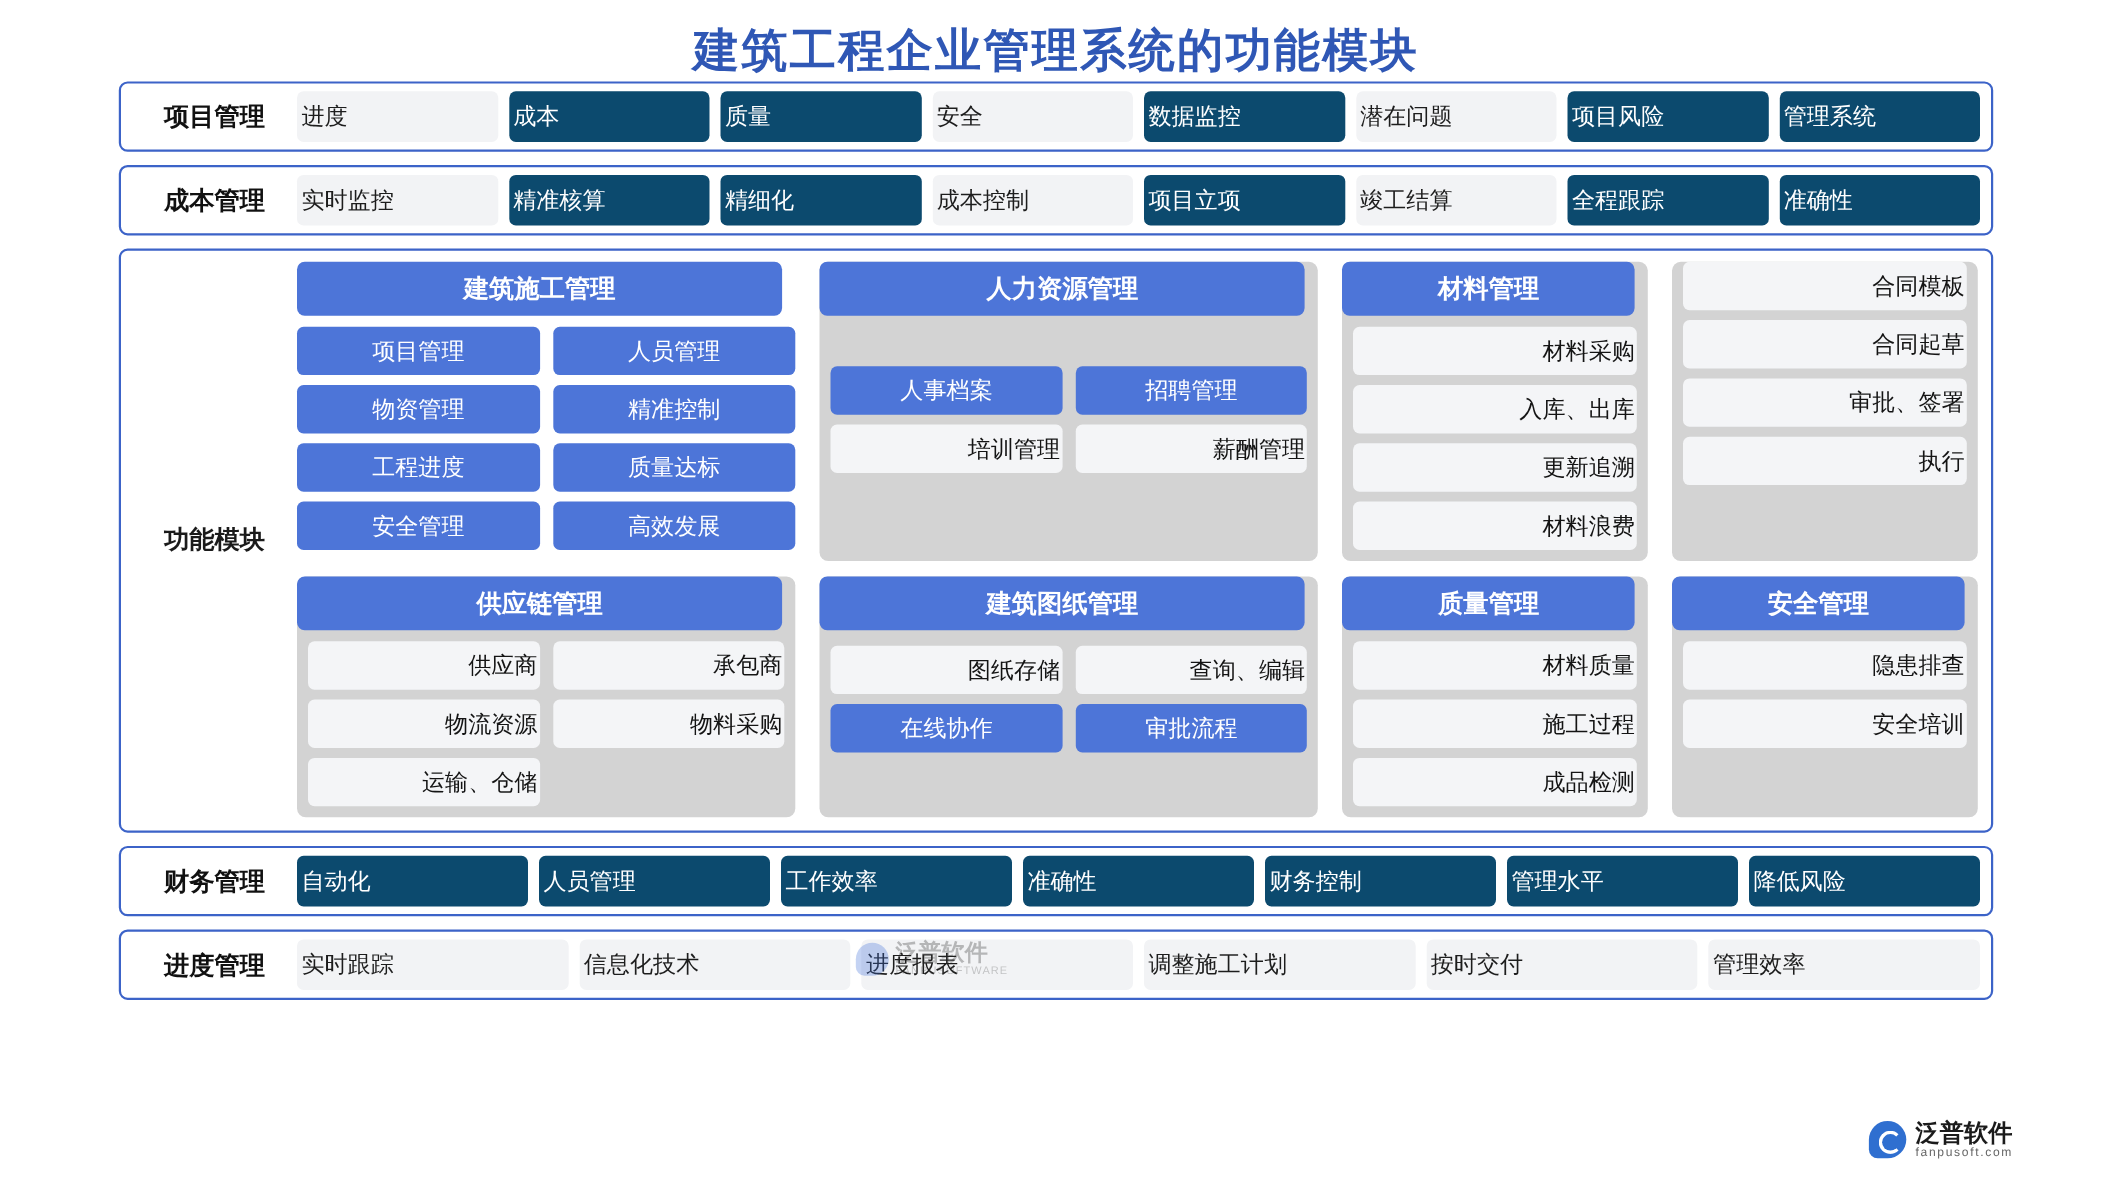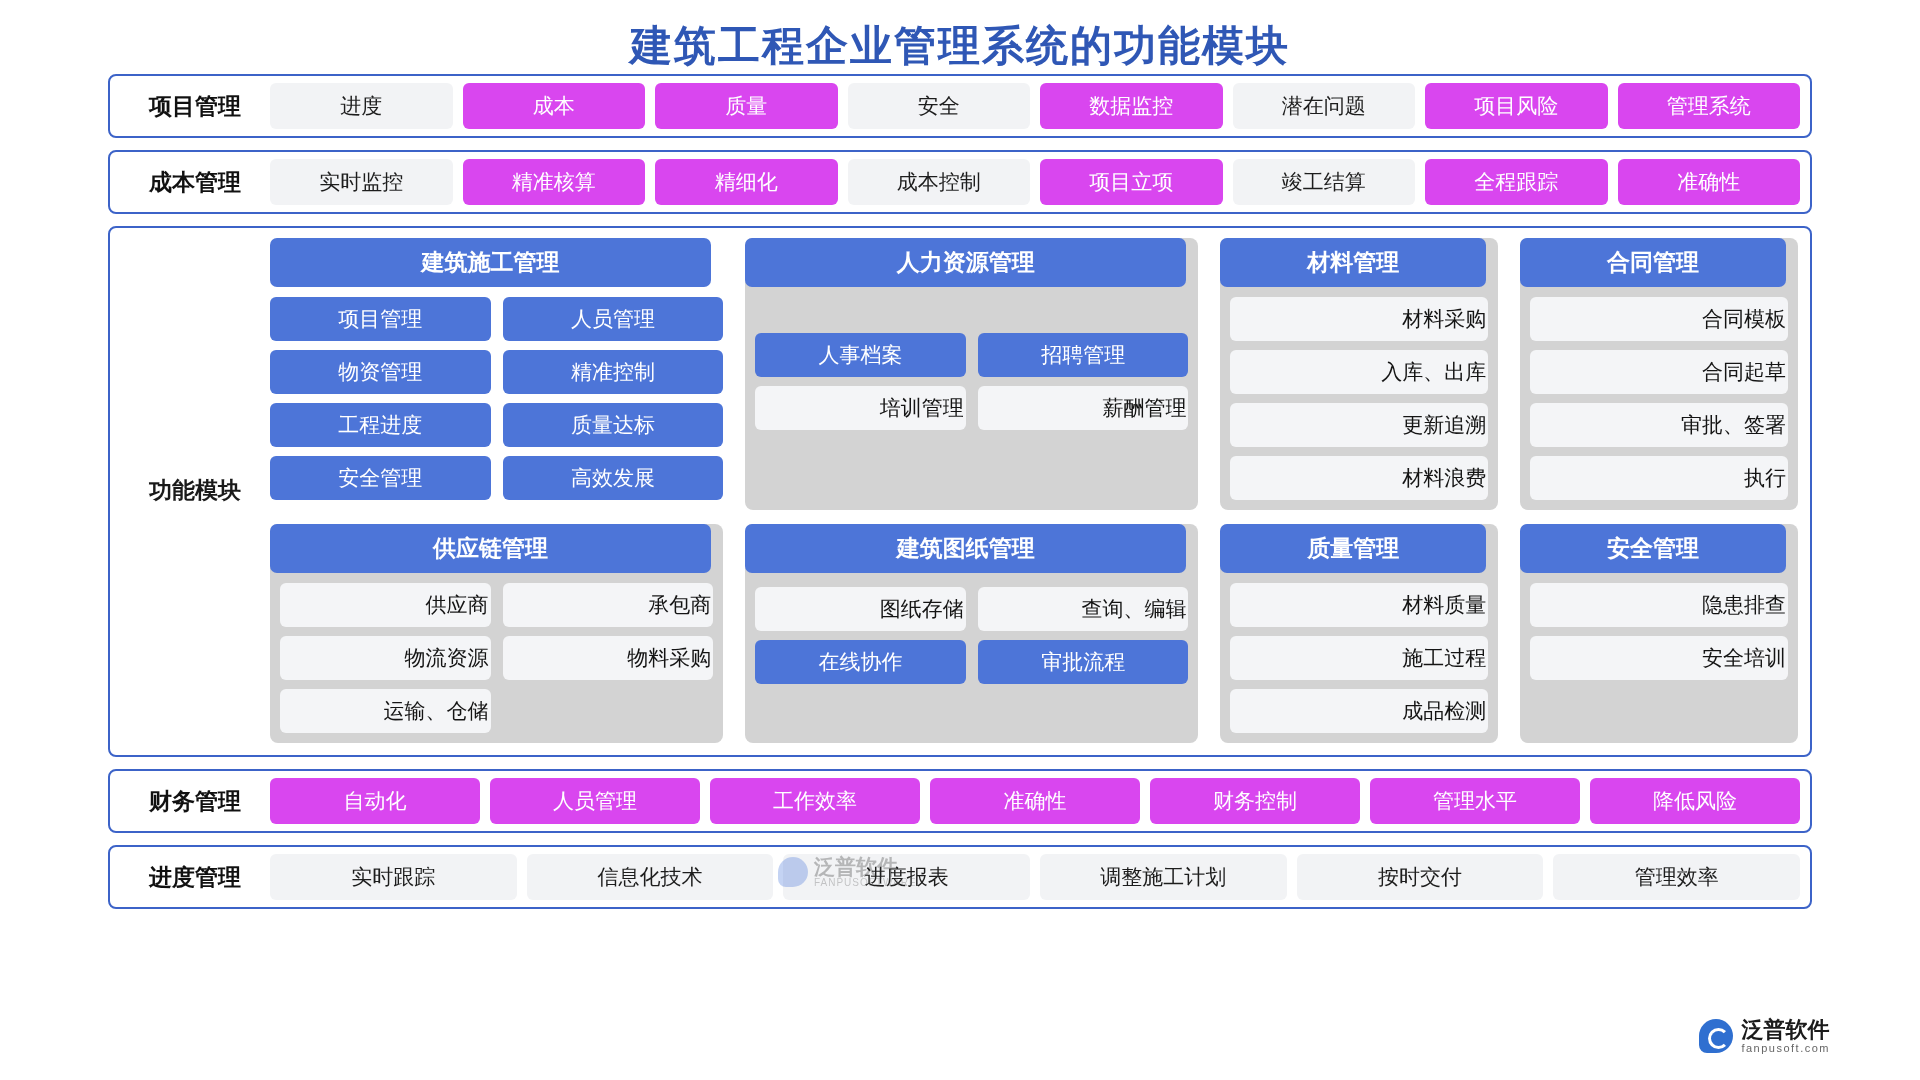--- a/index.html
+++ b/index.html
@@ -52,33 +52,32 @@
     color: #111;
   }
   .band-items {
     flex: 1 1 auto;
     display: flex;
     justify-content: space-between;
     gap: 10px;
   }
   .chip {
     flex: 1 1 0;
-    text-align: center;
     border-radius: 6px;
     font-size: 21px;
     padding: 9px 4px;
     font-family: "Liberation Serif", "DejaVu Serif", serif;
     white-space: nowrap;
   }
   .chip.light {
     background: #f2f3f5;
     color: #1d1d1d;
   }
   .chip.blue {
-    background: #d946ef;
+    background: #0c4a6e;
     color: #ffffff;
   }
 
   
   .main-panel {
     margin: 0 108px 12px 108px;
     border: 2px solid #3c63c8;
     border-radius: 8px;
     background: #ffffff;
     display: flex;
@@ -276,21 +275,20 @@
         <div class="card-head">材料管理</div>
         <div class="items-1col">
           <div class="cell light">材料采购</div>
           <div class="cell light">入库、出库</div>
           <div class="cell light">更新追溯</div>
           <div class="cell light">材料浪费</div>
         </div>
       </div>
 
       <div class="card">
-        <div class="card-head">合同管理</div>
         <div class="items-1col">
           <div class="cell light">合同模板</div>
           <div class="cell light">合同起草</div>
           <div class="cell light">审批、签署</div>
           <div class="cell light">执行</div>
         </div>
       </div>
 
       <div class="card">
         <div class="card-head">供应链管理</div>

